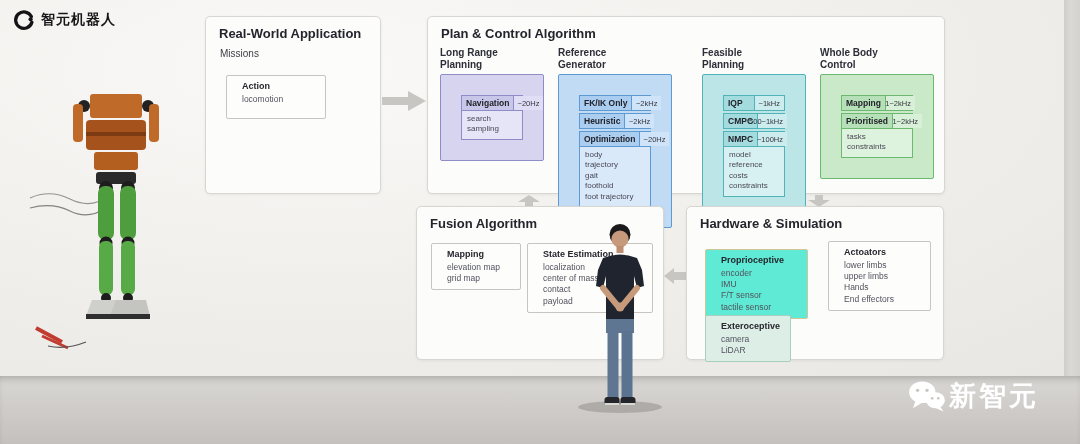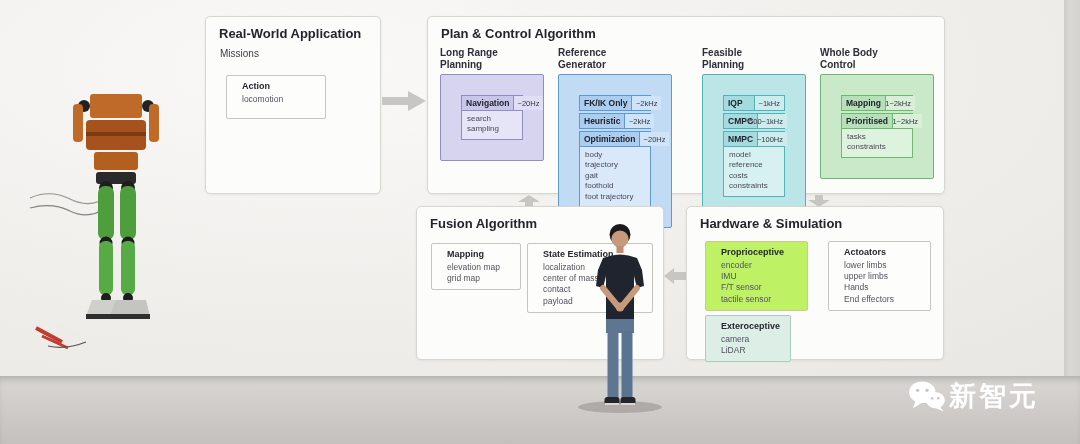--- a/index.html
+++ b/index.html
@@ -52,21 +52,21 @@
   .band-rate { padding:2px 4px; font-size:7.5px; color:#35353f; background:var(--rateBg); border-left:1px solid var(--bd);
     display:flex; align-items:center; justify-content:flex-end; white-space:nowrap; min-width:30px; }
   .blk-items { padding:3px 5px 4px; border-top:1px solid var(--bd); }
   .blk-items .item { font-size:8px; color:#494955; line-height:1.3; }
 
   .t-purple { --bd:#8f8dc7; --nameBg:#c9c7e9; --rateBg:#e0def5; --itemsBg:#e6e4f7; --boxBg:#d6d4ef; }
   .t-blue   { --bd:#5e9ad2; --nameBg:#aacdf0; --rateBg:#cfe4f9; --itemsBg:#d9e9fa; --boxBg:#c2dbf4; }
   .t-teal   { --bd:#4fb3b8; --nameBg:#a3dbde; --rateBg:#ccecee; --itemsBg:#d7f1f2; --boxBg:#bce5e7; }
   .t-green  { --bd:#6cb86f; --nameBg:#b6e0b7; --rateBg:#d7f0d7; --itemsBg:#def3de; --boxBg:#c9e9c9; }
 
-  .b-cream { background:#bef264; border-color:#d2c697; }
+  .b-cream { background:#5eead4; border-color:#d2c697;margin-top:8px; }
   .b-mint  { background:#dceee6; border-color:#a9cfc0; }
 
   .map-block   { left:14px;  top:36px; width:90px; }
   .state-block { left:110px; top:36px; width:126px; }
   .prop-block  { left:18px;  top:34px; width:103px; }
   .act-block   { left:141px; top:34px; width:103px; }
   .ext-block   { left:18px;  top:108px; width:86px; }
 
   .arrow { position:absolute; }
 
@@ -76,20 +76,27 @@
   .watermark-text { font-size:27px; font-weight:700; color:#ffffff; letter-spacing:3px; }
 </style>
 </head>
 <body>
 
 <div class="stage">
   <div class="screen"></div>
   <div class="screen-edge"></div>
   <div class="floor"></div>
 
+  <div class="logo">
+    <svg width="22" height="22" viewBox="0 0 24 24">
+      <path d="M20 8.2 A9 9 0 1 0 20.6 14.5" fill="none" stroke="#141416" stroke-width="3.6" stroke-linecap="round"></path>
+      <circle cx="19.2" cy="11.3" r="2.3" fill="#141416"></circle>
+    </svg>
+    <span class="logo-text">智元机器人</span>
+  </div>
 
   <svg class="robot" width="178" height="264" viewBox="0 0 178 264">
     <path d="M2,110 q20,-9 40,1 t38,-2" stroke="#93938f" stroke-width="1.2" fill="none"></path>
     <path d="M2,120 q22,-6 40,3 t36,-3" stroke="#83837f" stroke-width="1.2" fill="none"></path>
     <rect x="62" y="6" width="52" height="24" rx="3" fill="#bf6a28"></rect>
     <rect x="58" y="32" width="60" height="30" rx="4" fill="#a5521c"></rect>
     <rect x="58" y="44" width="60" height="4" fill="#7c3b12"></rect>
     <rect x="66" y="64" width="44" height="18" rx="3" fill="#b35f1f"></rect>
     <circle cx="56" cy="18" r="6" fill="#222222"></circle>
     <circle cx="120" cy="18" r="6" fill="#222222"></circle>

